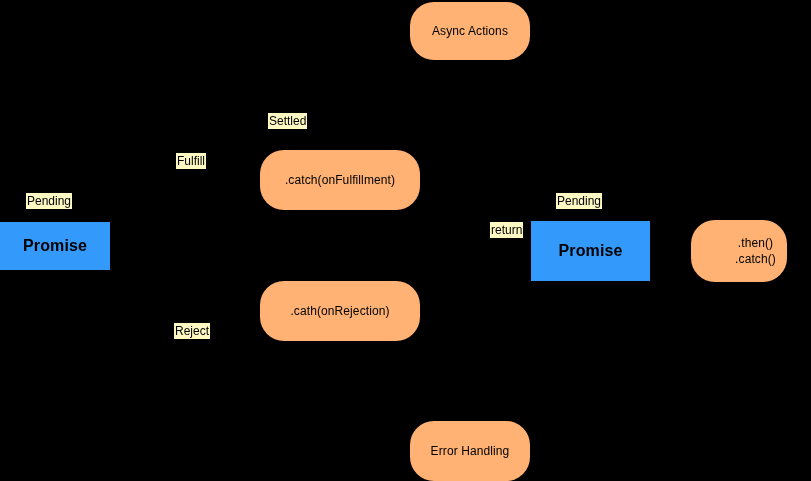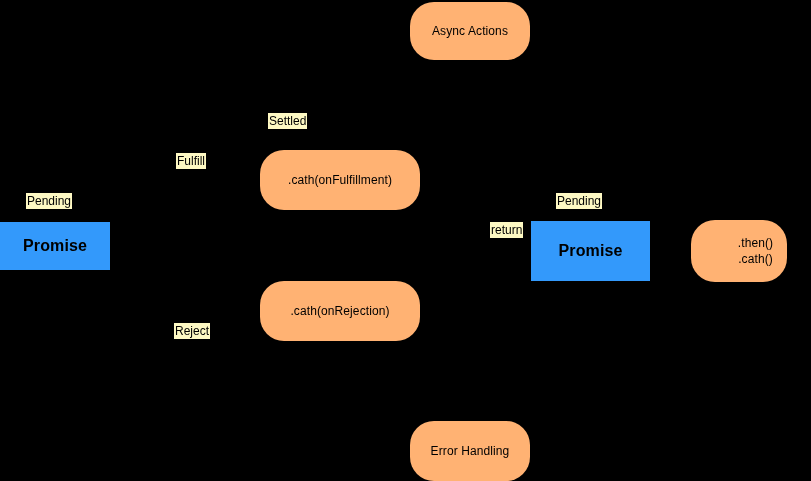--- a/index.html
+++ b/index.html
@@ -50,38 +50,38 @@
 </head>
 <body>
 
 <div id="canvas">
 
   <div class="node orange" style="left:410px; top:2px; width:120px; height:58px;">
     <span class="line">Async Actions</span>
   </div>
 
   <div class="node orange" style="left:260px; top:150px; width:160px; height:60px;">
-    <span class="line">.cath(onFulfillment)</span>
+    <span class="line">.catch(onFulfillment)</span>
   </div>
 
   <div class="node orange" style="left:260px; top:281px; width:160px; height:60px;">
     <span class="line">.cath(onRejection)</span>
   </div>
 
   <div class="node blue" style="left:0px; top:222px; width:110px; height:48px;">
     <span class="line">Promise</span>
   </div>
 
   <div class="node blue" style="left:531px; top:221px; width:119px; height:60px;">
     <span class="line">Promise</span>
   </div>
 
   <div class="node orange" style="left:691px; top:220px; width:96px; height:62px;padding-left:33px;">
     <span class="line">.then()</span>
-    <span class="line">.cath()</span>
+    <span class="line">.catch()</span>
   </div>
 
   <div class="node orange" style="left:410px; top:421px; width:120px; height:60px;">
     <span class="line">Error Handling</span>
   </div>
 
   <div class="edge-label" style="left:26px; top:193px;">Pending</div>
 
   <div class="edge-label" style="left:268px; top:113px;">Settled</div>
 

